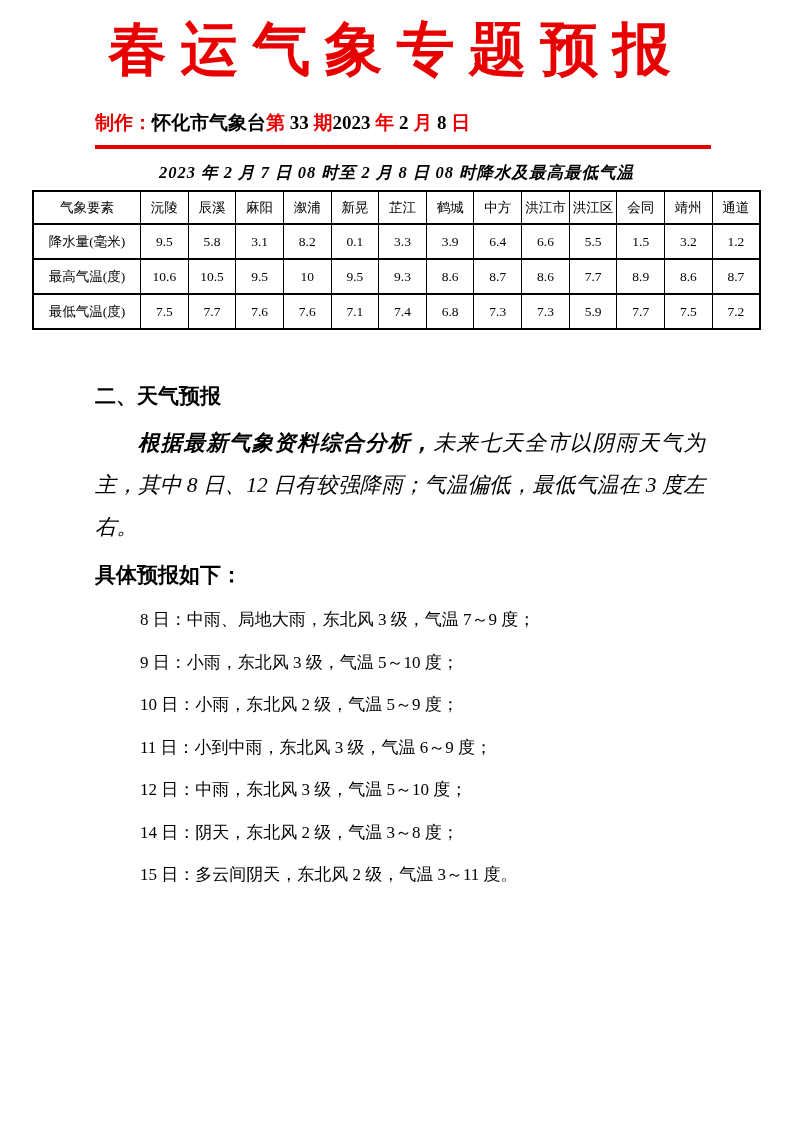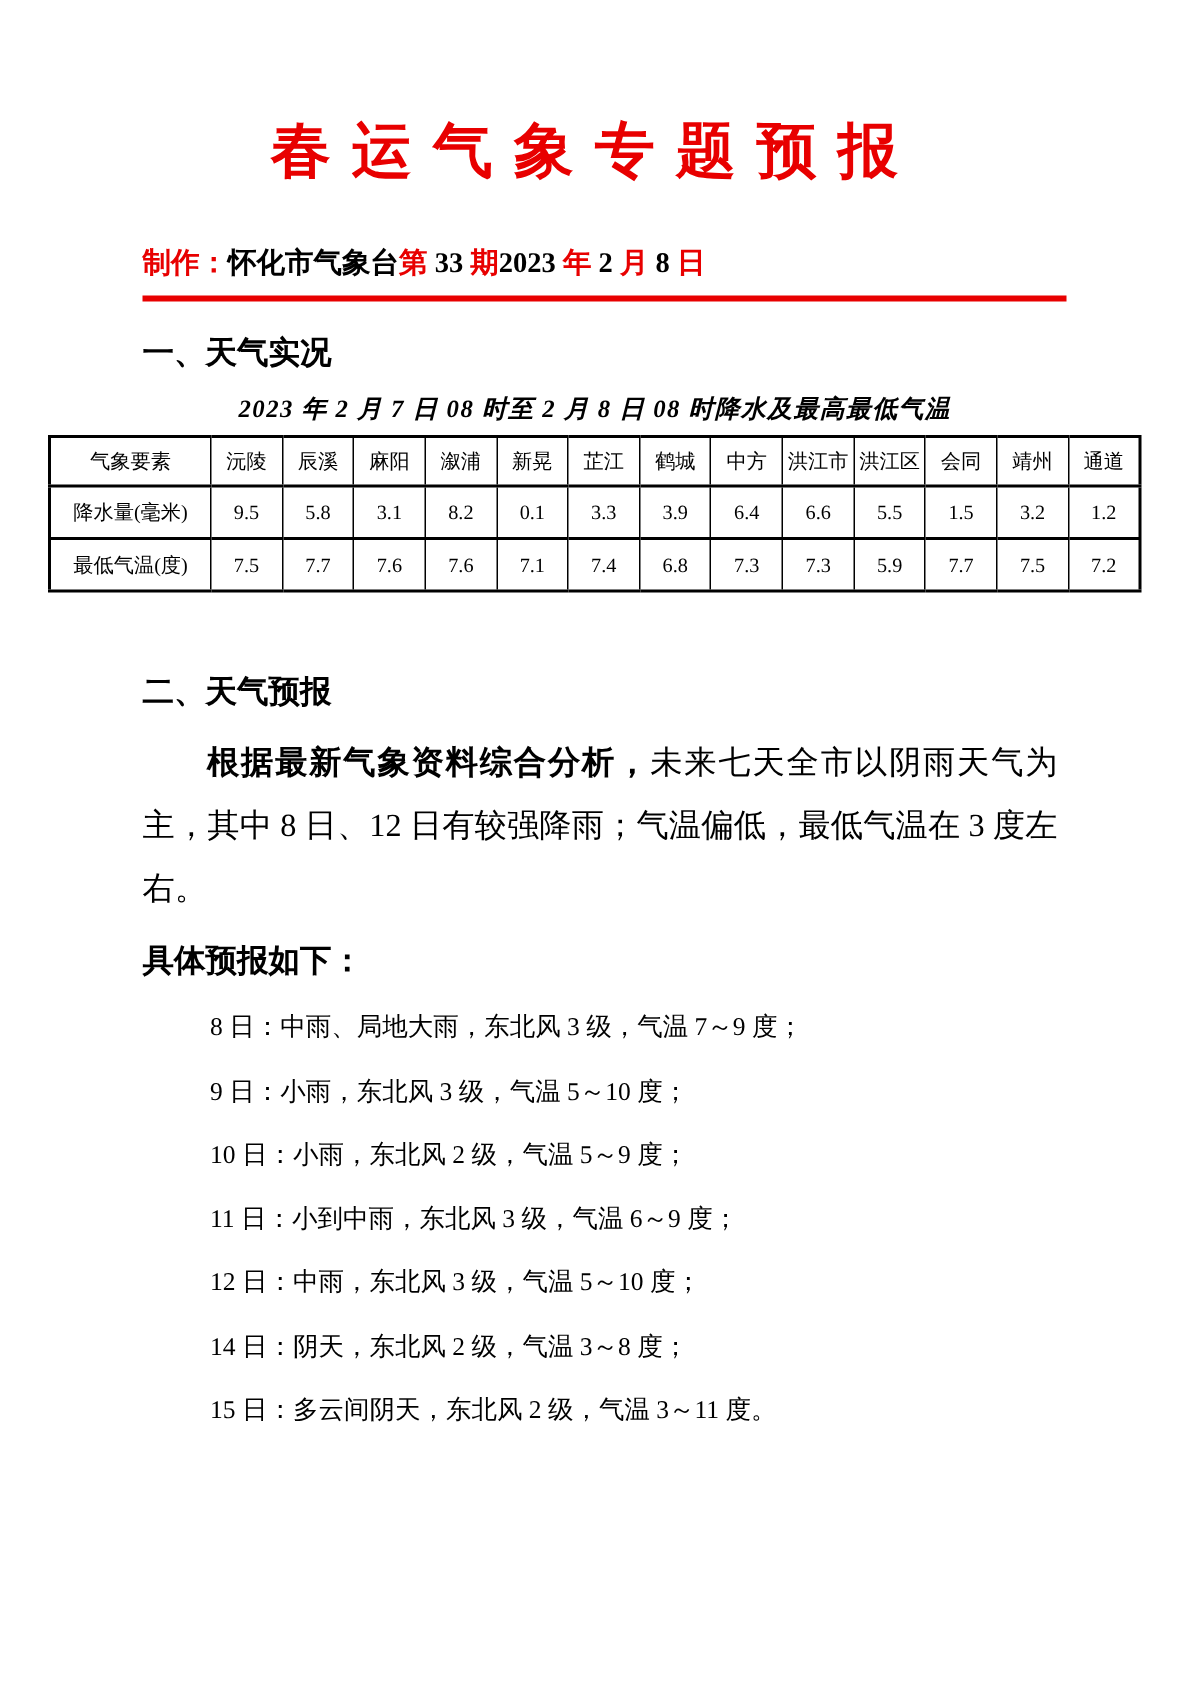--- a/index.html
+++ b/index.html
@@ -7,24 +7,23 @@
     width: 793px;
     height: 1122px;
     background: #ffffff;
     position: relative;
     box-sizing: border-box;
     font-family: "Liberation Serif", "DejaVu Serif", serif;
     color: #000000;
     overflow: hidden;
   }
   .doc-title {
-    padding-top: 52px;
     text-align: center;
     color: #e80000;
-    font-size: 40px;
+    font-size: 58px;
     line-height: 98px;
     font-weight: bold;
     letter-spacing: 14px;
     font-family: "DejaVu Serif", "Liberation Serif", serif;
     white-space: nowrap;
   }
   .byline {
     margin: 12px 82px 0 95px;
     border-bottom: 4px solid #e80000;
     padding-bottom: 9px;
@@ -69,21 +68,21 @@
   table.weather th { height: 31px; }
   table.weather td { height: 33px; }
   table.weather .first-col { width: 104px; }
   .para {
     margin: 50px 88px 0 95px;
     font-size: 21.5px;
     line-height: 42px;
     text-align: justify;
   }
   .para .lead { font-weight: bold; }
-  .para-indent { text-indent: 2em; }
+  .para-indent { text-indent: 2em; font-style: italic; }
   .sub-heading {
     margin: 13px 0 0 95px;
     font-size: 21px;
     font-weight: bold;
   }
   .forecast-list { margin: 10px 0 0 140px; }
   .forecast-item {
     margin: 0;
     font-size: 17px;
     line-height: 42.5px;
@@ -102,21 +101,20 @@
       <span class="red">制作：</span><span>怀化市气象台</span>
     </span>
     <span>
       <span class="red">第</span><span> 33 </span><span class="red">期</span>
     </span>
     <span>
       <span>2023 </span><span class="red">年</span><span> 2 </span><span class="red">月</span><span> 8 </span><span class="red">日</span>
     </span>
   </div>
 
-  <div class="section-heading">一、天气实况</div>
 
   <div class="table-title">2023 年 2 月 7 日 08 时至 2 月 8 日 08 时降水及最高最低气温</div>
 
   <table class="weather">
     <thead>
       <tr>
           <th class="first-col">气象要素</th>
           <th>沅陵</th>
           <th>辰溪</th>
           <th>麻阳</th>
@@ -143,20 +141,36 @@
           <td>3.3</td>
           <td>3.9</td>
           <td>6.4</td>
           <td>6.6</td>
           <td>5.5</td>
           <td>1.5</td>
           <td>3.2</td>
           <td>1.2</td>
         </tr>
         <tr>
+          <td class="first-col">最高气温(度)</td>
+          <td>10.6</td>
+          <td>10.5</td>
+          <td>9.5</td>
+          <td>10</td>
+          <td>9.5</td>
+          <td>9.3</td>
+          <td>8.6</td>
+          <td>8.7</td>
+          <td>8.6</td>
+          <td>7.7</td>
+          <td>8.9</td>
+          <td>8.6</td>
+          <td>8.7</td>
+        </tr>
+        <tr>
           <td class="first-col">最低气温(度)</td>
           <td>7.5</td>
           <td>7.7</td>
           <td>7.6</td>
           <td>7.6</td>
           <td>7.1</td>
           <td>7.4</td>
           <td>6.8</td>
           <td>7.3</td>
           <td>7.3</td>

